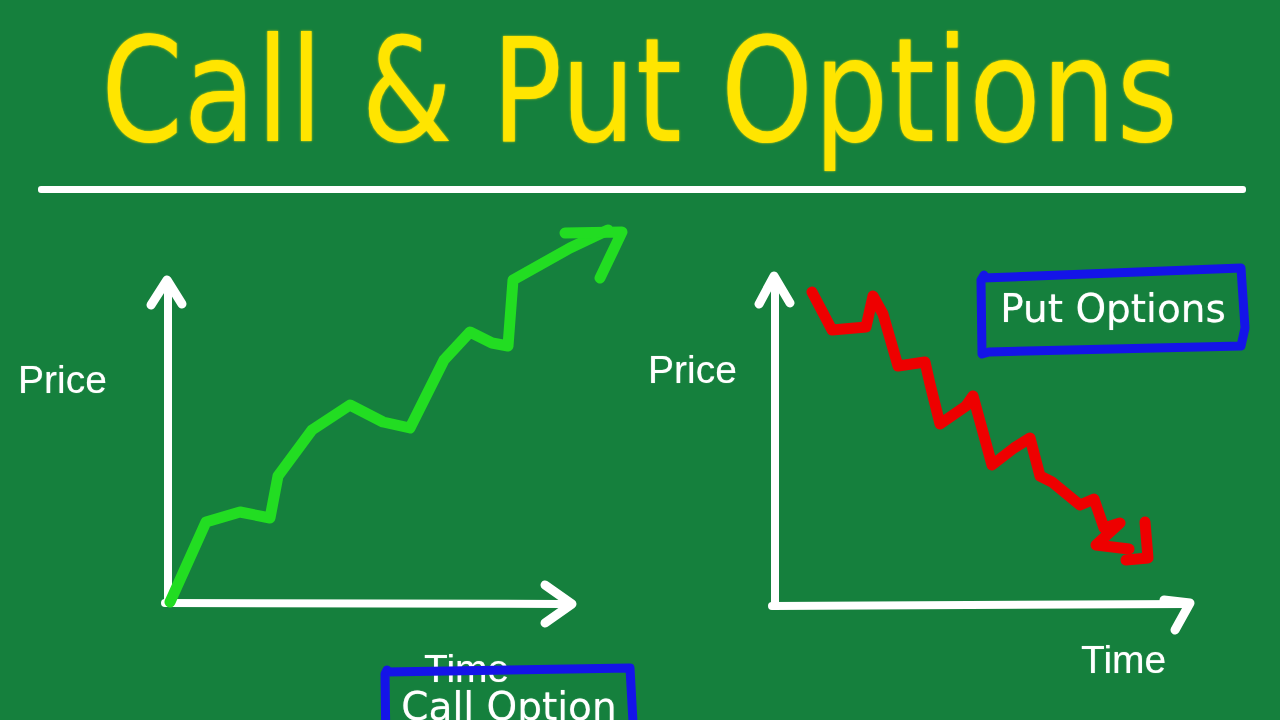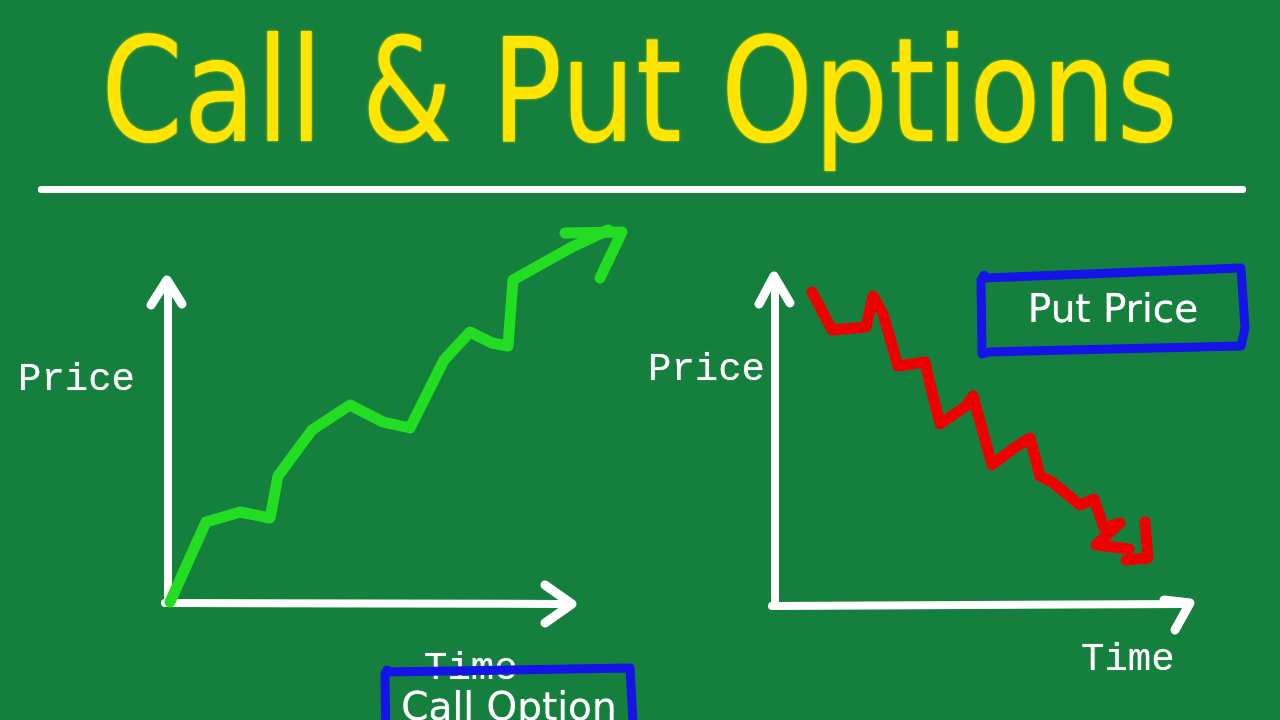--- a/index.html
+++ b/index.html
@@ -65,21 +65,21 @@
     top: 0;
     width: 640px;
     height: 520px;
     overflow: visible;
   }
 
   
   .axis-label {
     position: absolute;
     color: #FFFFFF;
-    font-family: Liberation Mono, monospace;
+    font-family: Liberation Sans, sans-serif;
     font-size: 39px;
     line-height: 44px;
     white-space: nowrap;
     text-shadow: 0 0 1px rgba(255,255,255,0.55);
     text-align: right;
   }
   #label-price-call { left: 18px;  top: 158px; }
   #label-time-call  { left: 424px; top: 447px; }
   #label-price-put  { left: 8px;   top: 148px; }
   #label-time-put   { left: 441px; top: 438px; }
@@ -221,17 +221,17 @@
     </svg>
 
     <div class="axis-label" id="label-price-put">Price</div>
 
     <div class="axis-label" id="label-time-put">Time</div>
 
     <div class="callout" id="callout-put">
       <svg class="callout-frame" viewBox="0 0 280 98" width="280" height="98">
         <path d="M10,18 L268,8 L272,68 L268,86 L16,92 L9,94 L8,20 L11,15" stroke="#1414E8" stroke-width="9" stroke-linecap="round" stroke-linejoin="round" fill="none"></path>
       </svg>
-      <span class="callout-text" style="color: rgb(255, 255, 255);">Put Price</span>
+      <span class="callout-text" style="color: rgb(255, 255, 255);">Put Options</span>
     </div>
   </div>
 
 </div>
 
 </body></html>

